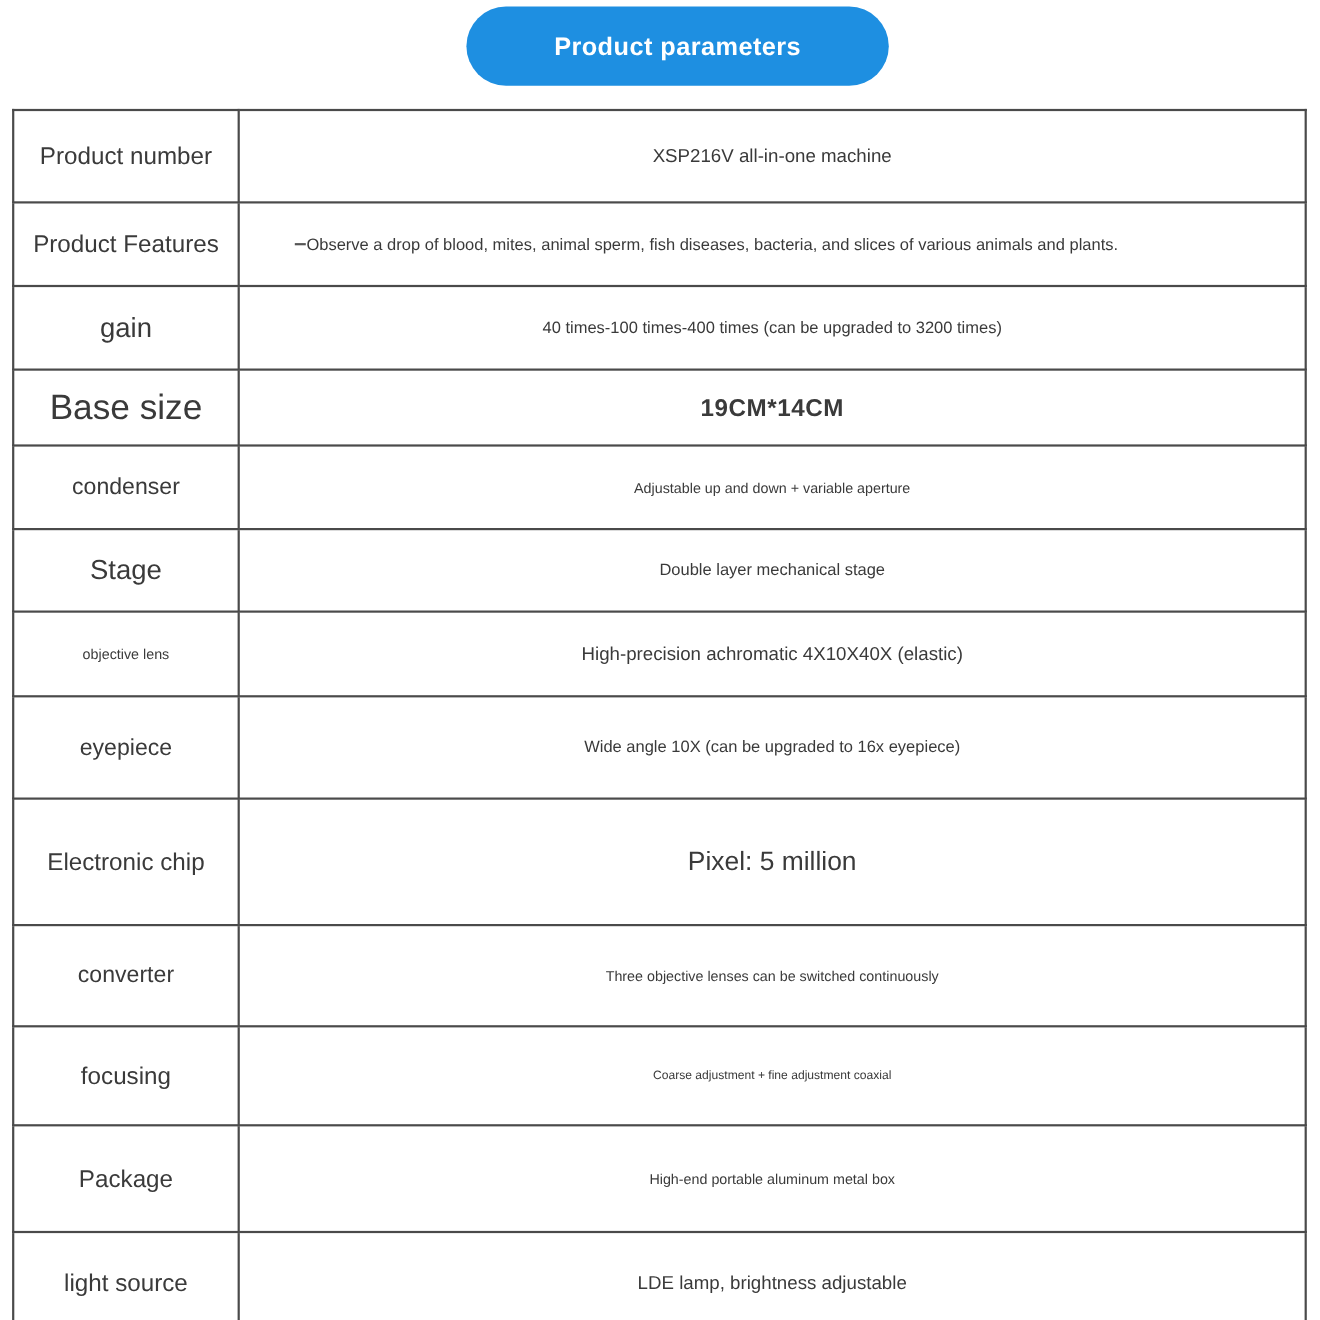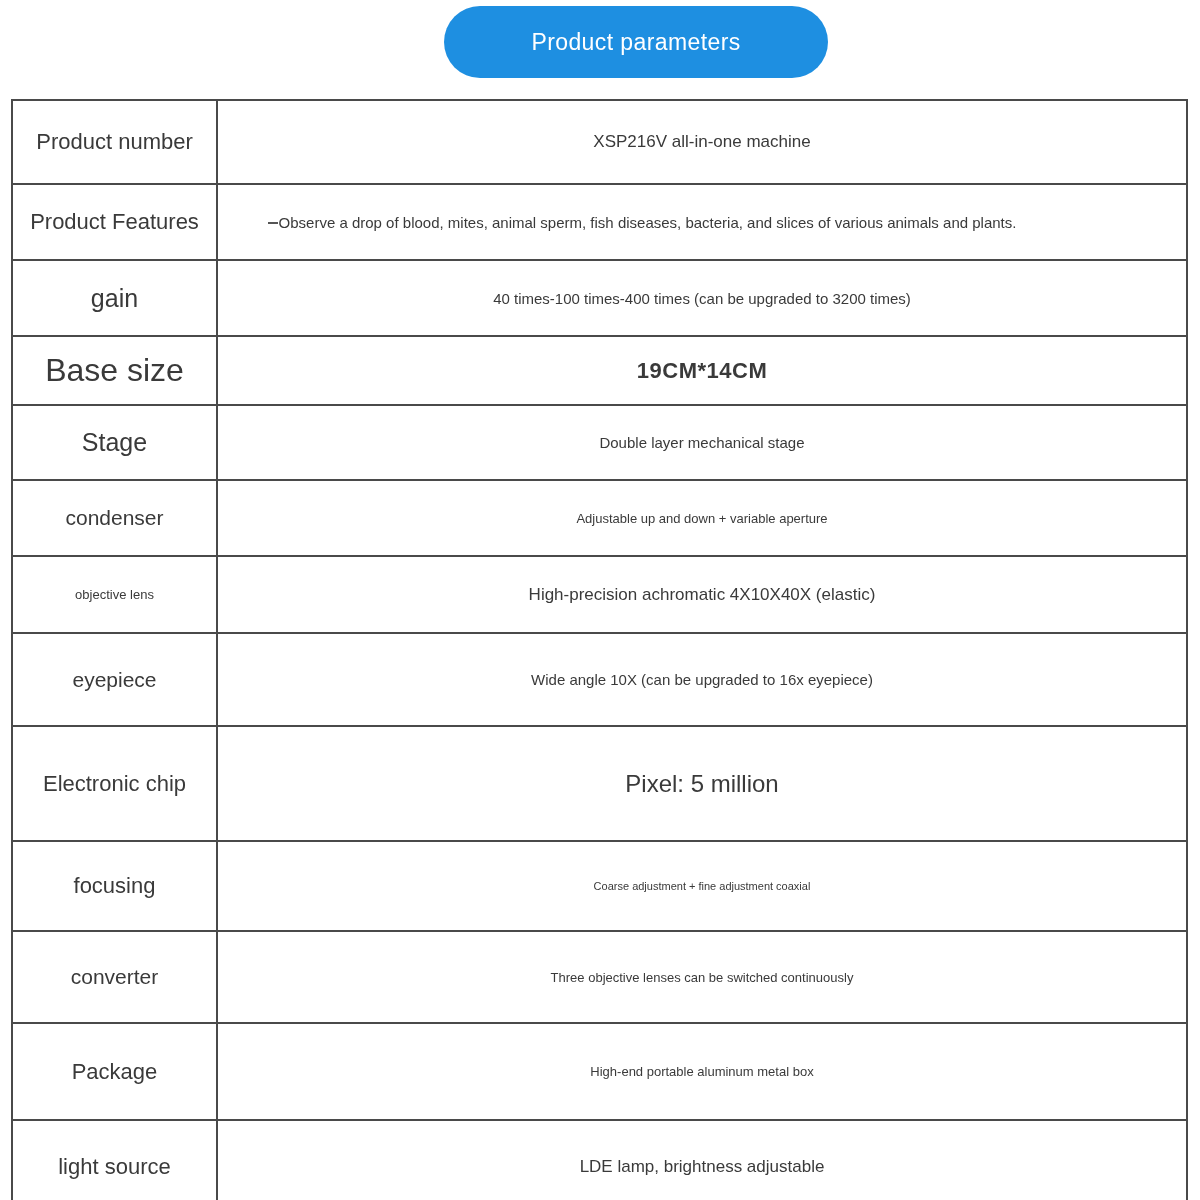--- a/index.html
+++ b/index.html
@@ -17,30 +17,31 @@
   }
 
   
   .header-area {
     width: 1200px;
     height: 90px;
     position: relative;
   }
   .header-pill {
     position: absolute;
-    left: 444px;
+    left: 424px;
     top: 6px;
     width: 384px;
     height: 72px;
     background: #1e8fe1;
     border-radius: 36px;
     display: flex;
     align-items: center;
     justify-content: center;
     box-sizing: border-box;
+    font-weight: bold;
   }
   .header-pill-label {
     color: #ffffff;
     font-size: 23px;
     letter-spacing: 0.4px;
     line-height: 1;
   }
 
   
   .spec-table {
@@ -128,60 +129,60 @@
         <td class="value-cell val-m">
           <span class="value-inner"><span>40 times-100 times-400 times (can be upgraded to 3200 times)</span></span>
         </td>
       </tr>
       <tr style="height: 69px;">
         <td class="label-cell lbl-xxl"><span>Base size</span></td>
         <td class="value-cell val-bold">
           <span class="value-inner"><span>19CM*14CM</span></span>
         </td>
       </tr>
+      <tr style="height: 76px;">
+        <td class="label-cell lbl-l"><span>condenser</span></td>
+        <td class="value-cell val-s">
+          <span class="value-inner"><span>Adjustable up and down + variable aperture</span></span>
+        </td>
+      </tr>
       <tr style="height: 75px;">
         <td class="label-cell lbl-xl"><span>Stage</span></td>
         <td class="value-cell val-m">
           <span class="value-inner"><span>Double layer mechanical stage</span></span>
-        </td>
-      </tr>
-      <tr style="height: 76px;">
-        <td class="label-cell lbl-l"><span>condenser</span></td>
-        <td class="value-cell val-s">
-          <span class="value-inner"><span>Adjustable up and down + variable aperture</span></span>
         </td>
       </tr>
       <tr style="height: 77px;">
         <td class="label-cell lbl-xs"><span>objective lens</span></td>
         <td class="value-cell val-l">
           <span class="value-inner"><span>High-precision achromatic 4X10X40X (elastic)</span></span>
         </td>
       </tr>
       <tr style="height: 93px;">
         <td class="label-cell lbl-l"><span>eyepiece</span></td>
         <td class="value-cell val-m">
           <span class="value-inner"><span>Wide angle 10X (can be upgraded to 16x eyepiece)</span></span>
         </td>
       </tr>
       <tr style="height: 115px;">
         <td class="label-cell lbl-m"><span>Electronic chip</span></td>
         <td class="value-cell val-xl">
           <span class="value-inner"><span>Pixel: 5 million</span></span>
         </td>
       </tr>
+      <tr style="height: 92px;">
+        <td class="label-cell lbl-l"><span>converter</span></td>
+        <td class="value-cell val-s">
+          <span class="value-inner"><span>Three objective lenses can be switched continuously</span></span>
+        </td>
+      </tr>
       <tr style="height: 90px;">
         <td class="label-cell lbl-m"><span>focusing</span></td>
         <td class="value-cell val-xs">
           <span class="value-inner"><span>Coarse adjustment + fine adjustment coaxial</span></span>
-        </td>
-      </tr>
-      <tr style="height: 92px;">
-        <td class="label-cell lbl-l"><span>converter</span></td>
-        <td class="value-cell val-s">
-          <span class="value-inner"><span>Three objective lenses can be switched continuously</span></span>
         </td>
       </tr>
       <tr style="height: 97px;">
         <td class="label-cell lbl-m"><span>Package</span></td>
         <td class="value-cell val-s">
           <span class="value-inner"><span>High-end portable aluminum metal box</span></span>
         </td>
       </tr>
       <tr style="height: 93px;">
         <td class="label-cell lbl-m"><span>light source</span></td>

